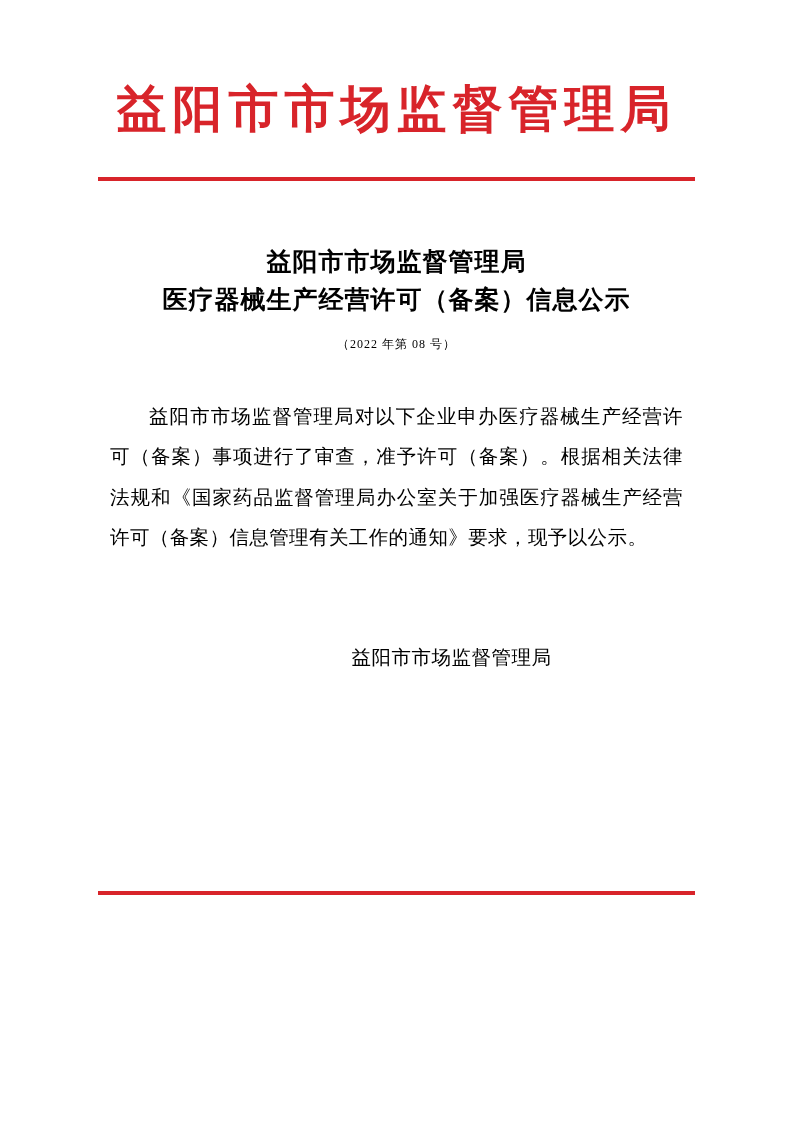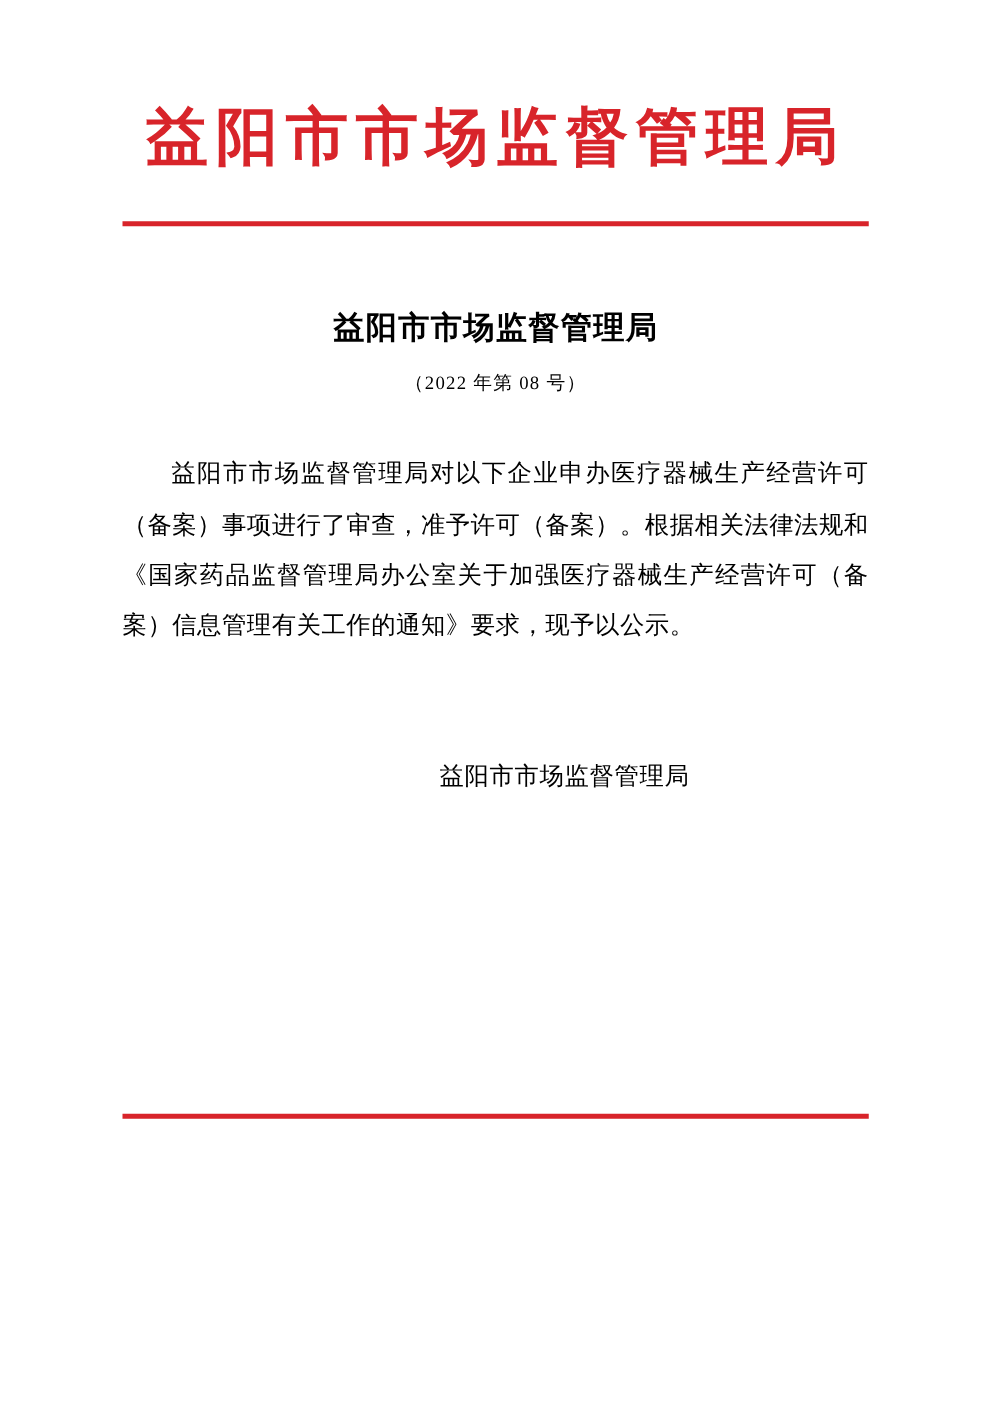--- a/index.html
+++ b/index.html
@@ -54,36 +54,36 @@
   .doc-title-line {
     font-family: "DejaVu Sans", "Liberation Sans", sans-serif;
     font-size: 25px;
     font-weight: bold;
     line-height: 1.55;
     letter-spacing: 1px;
   }
   .doc-number {
     margin-top: 16px;
     text-align: center;
-    font-size: 15px;
+    font-size: 12px;
     letter-spacing: 1px;
     font-family: "Liberation Serif", "DejaVu Serif", serif;
   }
 
   
   .body-text {
     margin-top: 44px;
     font-size: 19.5px;
     line-height: 2.07;
     text-align: justify;
     text-justify: inter-ideograph;
     letter-spacing: 0.4px;
   }
   .body-text p {
-    margin: 0;
+    margin: 12px;
     text-indent: 2em;
   }
 
   
   .signature {
     margin-top: 80px;
     text-align: center;
     padding-left: 110px;
     font-size: 19.5px;
     line-height: 2.1;
@@ -109,20 +109,21 @@
 <div class="page">
 
   <div class="masthead">
     <div class="masthead-title">益阳市市场监督管理局</div>
   </div>
 
   <div class="masthead-rule"></div>
 
   <div class="doc-title">
     <div class="doc-title-line">益阳市市场监督管理局</div>
+    <div class="doc-title-line">医疗器械生产经营许可（备案）信息公示</div>
   </div>
 
   <div class="doc-number">（2022 年第 08 号）</div>
 
   <div class="body-text">
     <p>益阳市市场监督管理局对以下企业申办医疗器械生产经营许可（备案）事项进行了审查，准予许可（备案）。根据相关法律法规和《国家药品监督管理局办公室关于加强医疗器械生产经营许可（备案）信息管理有关工作的通知》要求，现予以公示。</p>
   </div>
 
   <div class="signature">
     <div>益阳市市场监督管理局</div>

